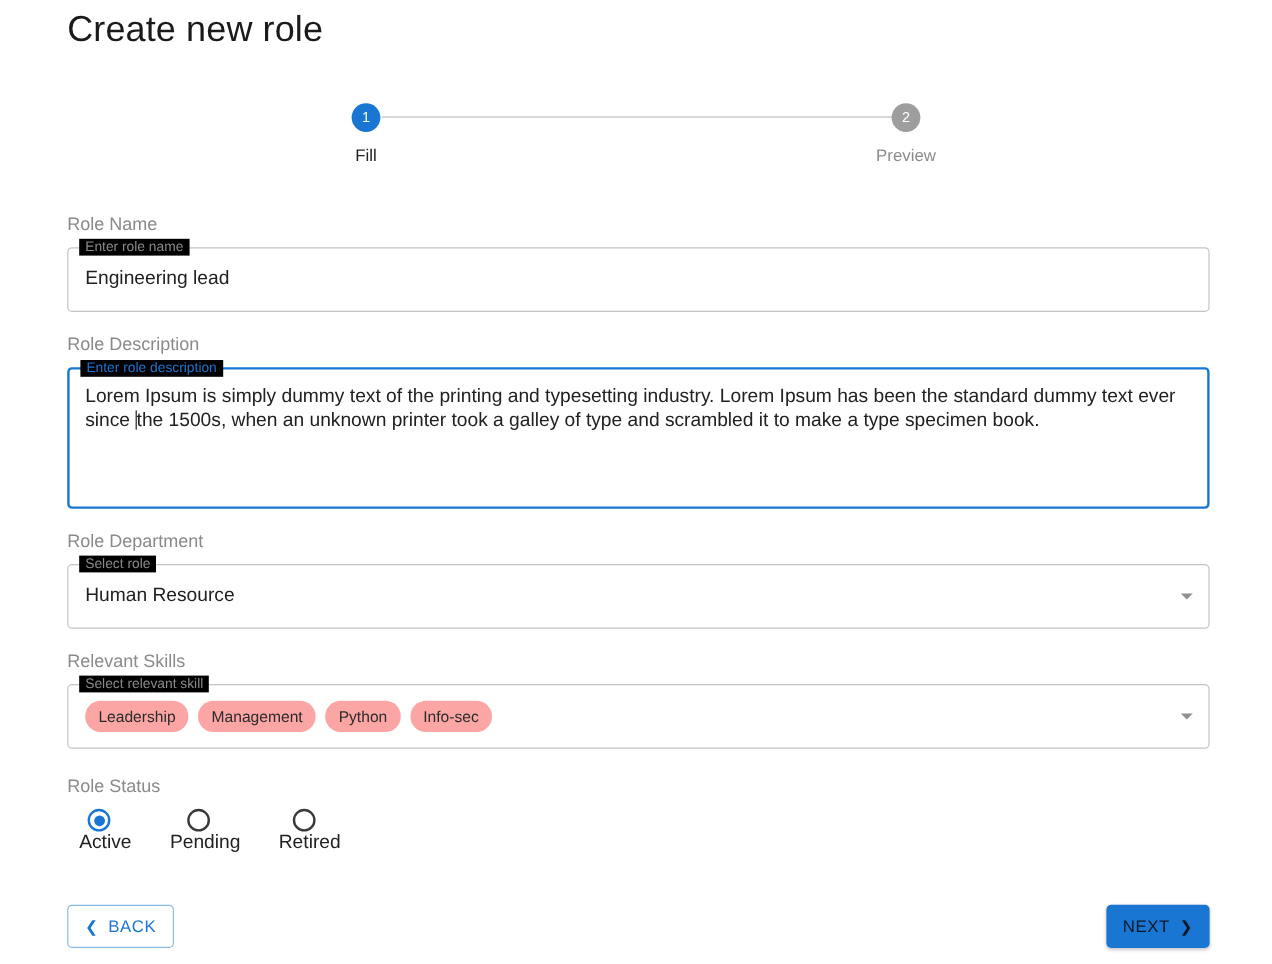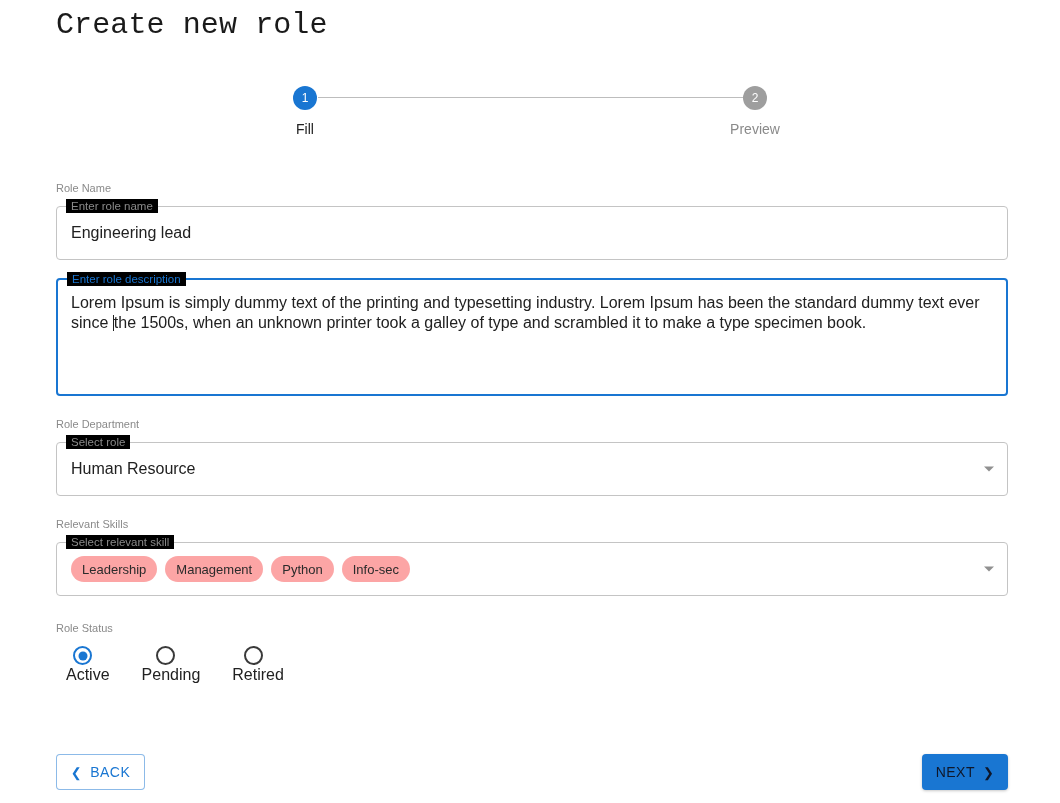--- a/index.html
+++ b/index.html
@@ -20,21 +20,20 @@
   
   .page-title {
     position: absolute;
     left: 56px;
     top: 6px;
     font-size: 30px;
     font-weight: 400;
     letter-spacing: 0.1px;
     color: #1a1a1a;
     line-height: 38px;
-    font-family: Liberation Mono, monospace;
   }
 
   
   .stepper {
     position: absolute;
     left: 260px;
     top: 86px;
     width: 540px;
     height: 64px;
   }
@@ -78,21 +77,21 @@
 
   
   .form {
     position: absolute;
     left: 56px;
     top: 178px;
     width: 952px;
   }
   .section { margin-bottom: 0; }
   .section-label {
-    font-size: 11px;
+    font-size: 15px;
     color: #8a8a8a;
     line-height: 20px;
     margin-bottom: 8px;
     font-weight: 400;
   }
 
   
   .field {
     position: relative;
     border: 1px solid #c4c4c4;
@@ -286,20 +285,21 @@
     <div class="section-label">Role Name</div>
     <div class="field" id="role-name-field">
       <div class="field-legend">Enter role name</div>
       <div class="field-value">Engineering lead</div>
     </div>
   </div>
 
   <div class="spacer-18"></div>
 
   <div class="section">
+    <div class="section-label">Role Description</div>
     <div class="field focused" id="role-description-field">
       <div class="field-legend">Enter role description</div>
       <div class="field-value"><span>Lorem Ipsum is simply dummy text of the printing and typesetting industry. Lorem Ipsum has been the standard dummy text ever since </span><span class="caret"></span><span>the 1500s, when an unknown printer took a galley of type and scrambled it to make a type specimen book.</span></div>
     </div>
   </div>
 
   <div class="spacer-18"></div>
 
   <div class="section">
     <div class="section-label">Role Department</div>

